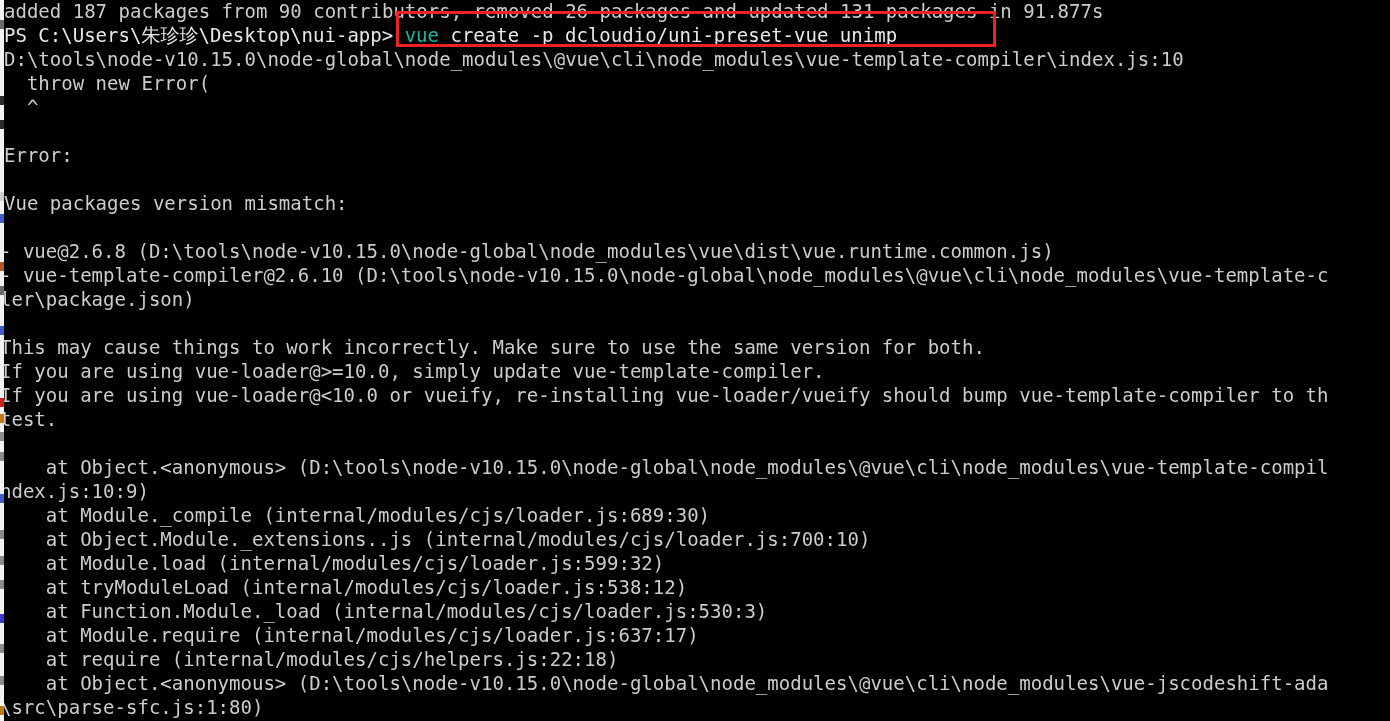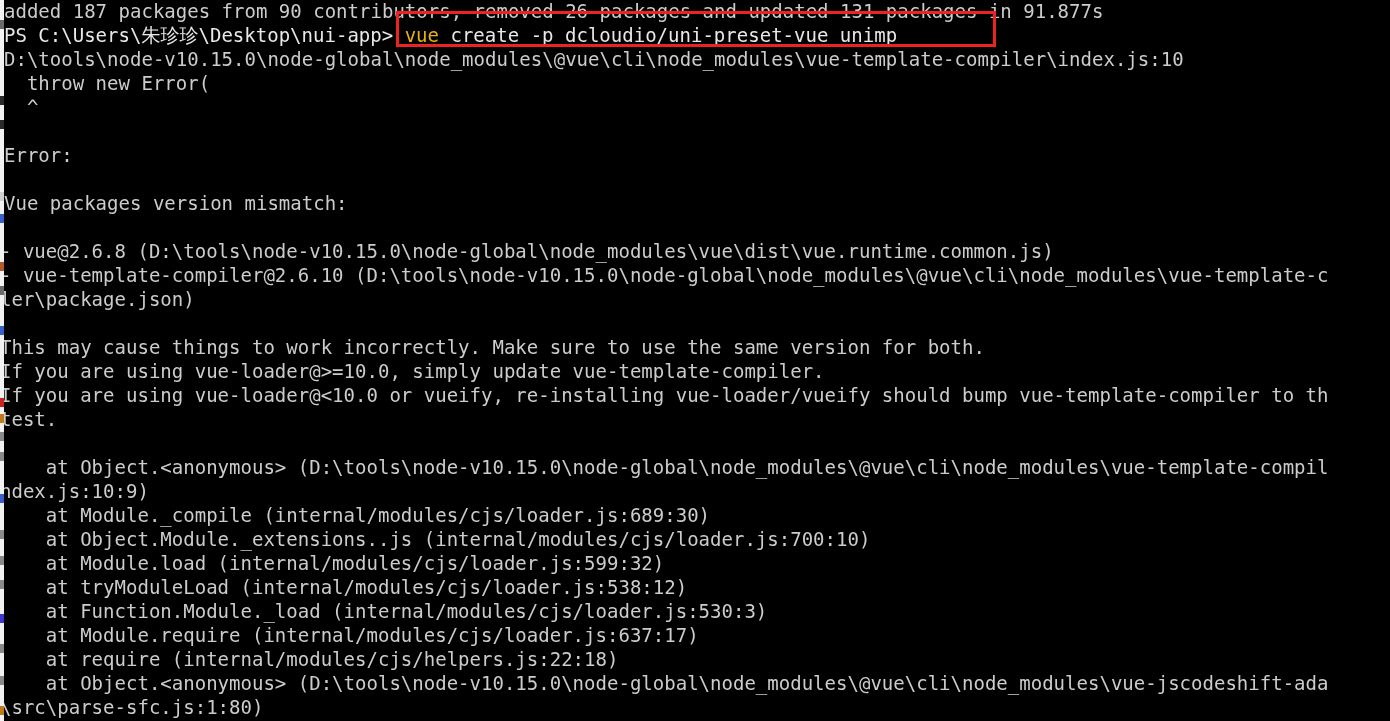--- a/index.html
+++ b/index.html
@@ -57,21 +57,21 @@
     letter-spacing: 0px;
     white-space: pre;
     color: #cccccc;
     font-family: "DejaVu Sans Mono", "Liberation Mono", monospace;
     transform-origin: 0 0;
     transform: scaleX(0.9755);
   }
   .line.indent-neg {
     margin-left: -4px;
   }
-  .tok-yellow { color: #eab308; }
+  .tok-yellow { color: #14b8a6; }
   .tok-white  { color: #e8e8e8; }
 
   
   #annotation-rect {
     position: absolute;
     left: 396px;
     top: 11px;
     width: 600px;
     height: 36px;
     border: 3px solid #ee2222;

